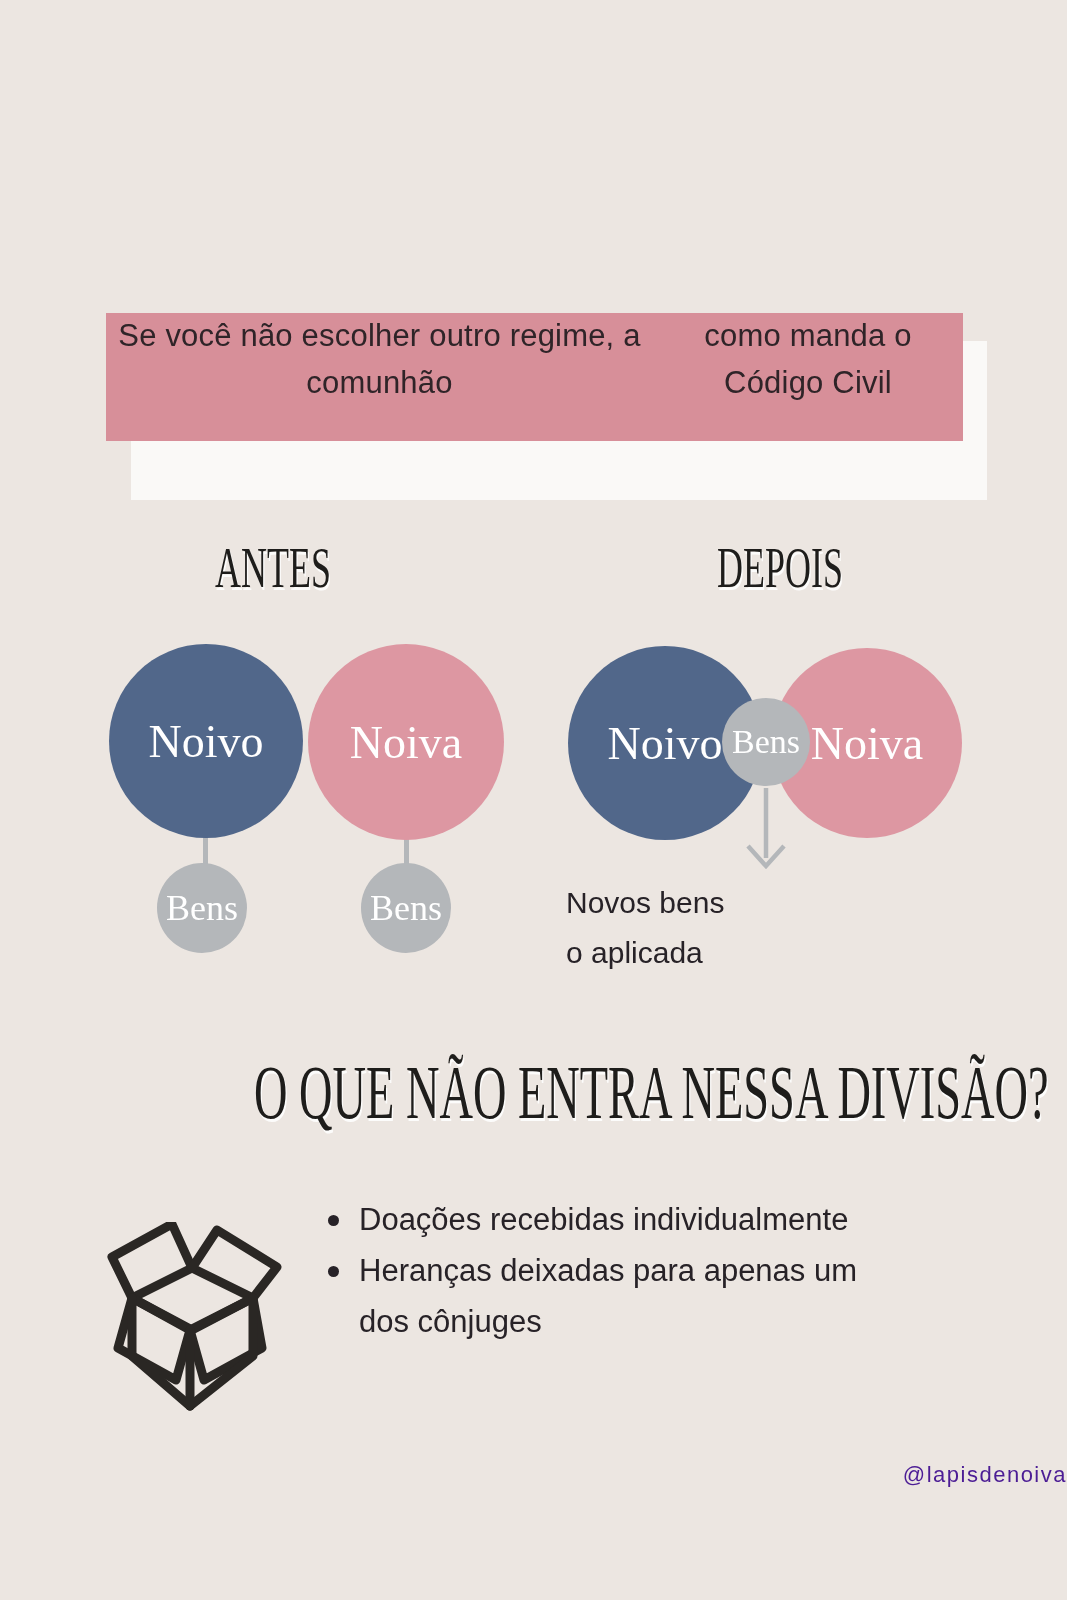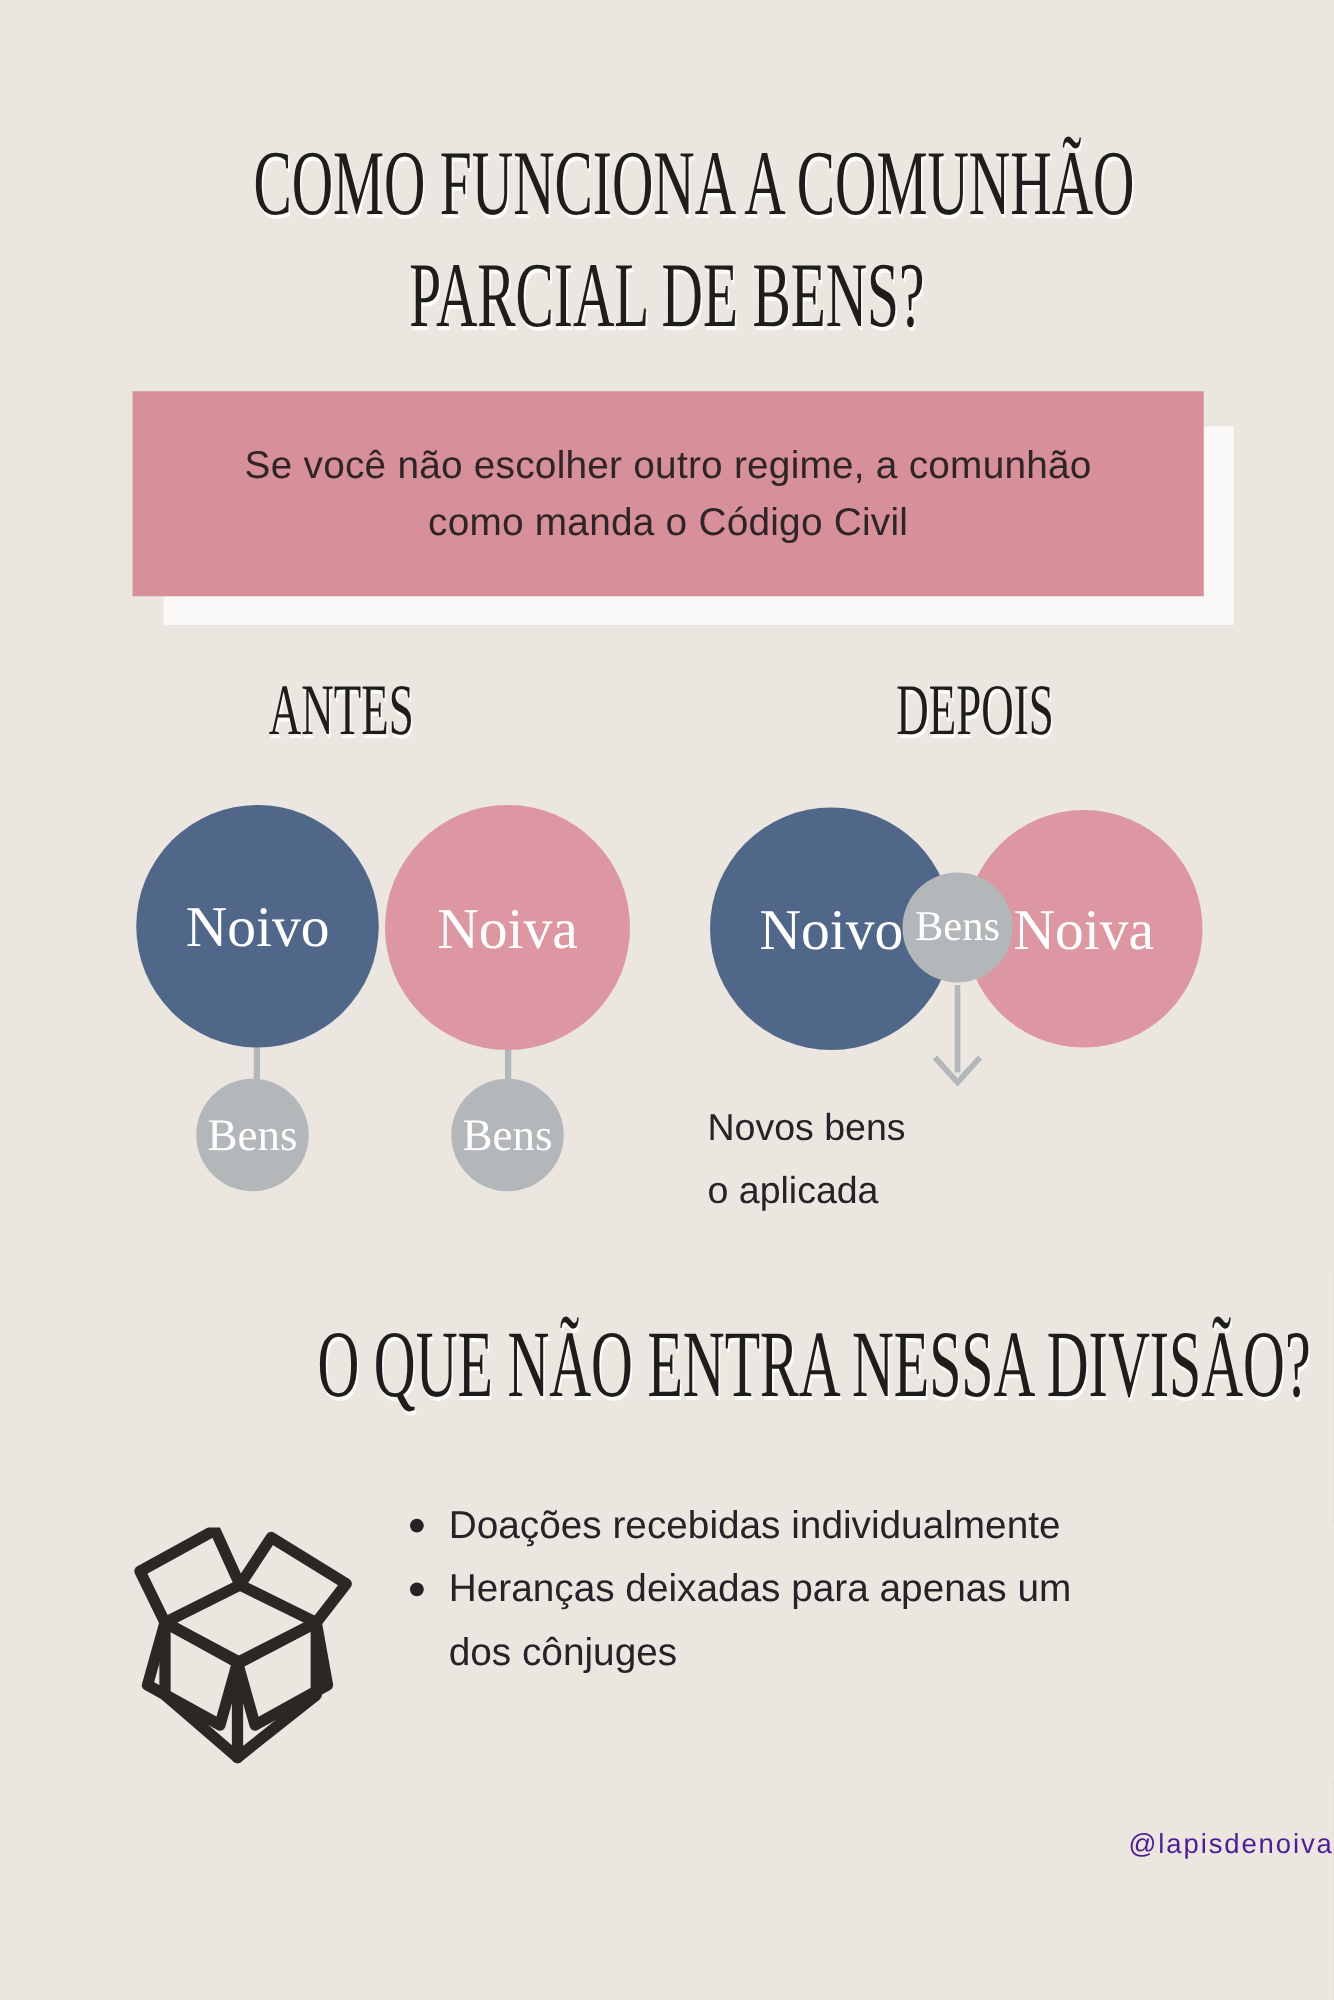--- a/index.html
+++ b/index.html
@@ -60,24 +60,24 @@
   
   .intro-shadow {
     position: absolute;
     left: 131px; top: 341px;
     width: 856px; height: 159px;
     background: var(--intro_shadow, #faf9f7);
   }
   .intro-box {
     position: absolute;
     left: 106px; top: 313px;
-    width: 857px; height: 164px;
+    width: 857px; height: 128px;
     background: var(--intro_bg, #d78f99);
     display: flex;
-    flex-direction: column;
+    flex-direction: row;
     justify-content: center;
     text-align: center;
     color: var(--intro_text, #2f2428);
     font-size: 31px;
     line-height: 46.5px;
     letter-spacing: 0.2px;
   }
 
   
   .circle {
@@ -156,24 +156,20 @@
     font-size: 22px;
     letter-spacing: 1.5px;
     color: #4c1d95;
   }
 </style>
 </head>
 <body>
 
 <div class="canvas">
 
-  <h1 class="main-title serif-head" style="margin:0;">
-    <span class="line">COMO FUNCIONA A COMUNHÃO</span>
-    <span class="line">PARCIAL DE BENS?</span>
-  </h1>
 
   <div class="intro-shadow"></div>
   <div class="intro-box">
     <span>Se você não escolher outro regime, a comunhão</span>
     <span>como manda o Código Civil</span>
   </div>
 
   <div class="section-label serif-head label-before">ANTES</div>
   <div class="section-label serif-head label-after">DEPOIS</div>
 

